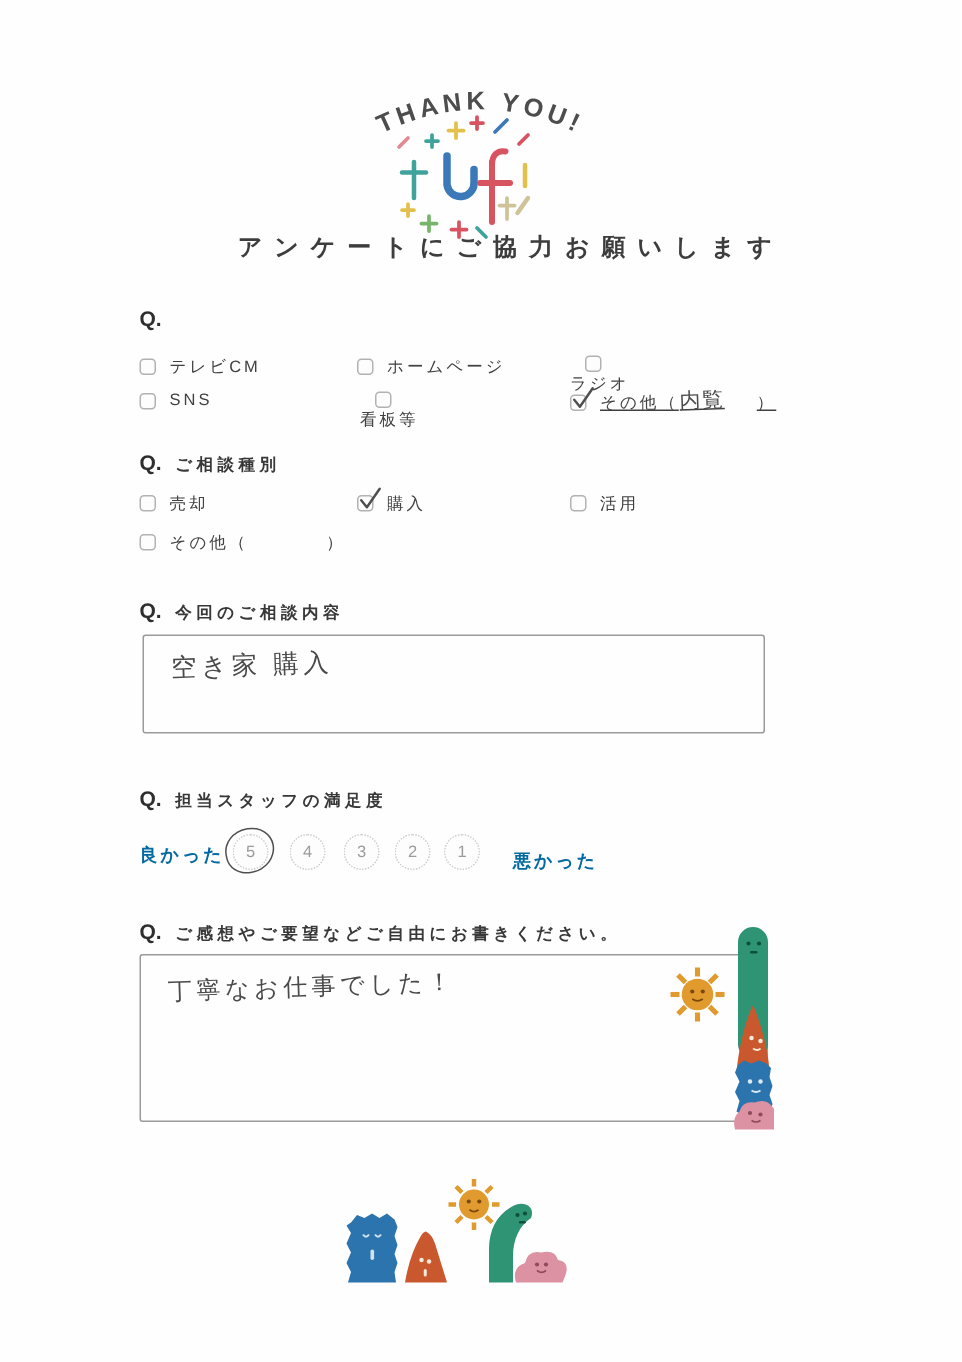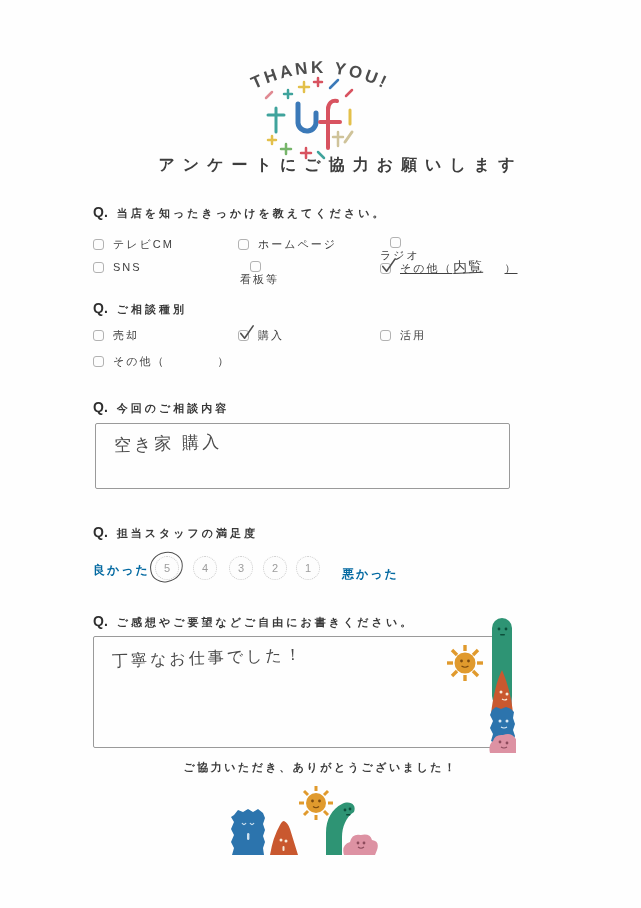--- a/index.html
+++ b/index.html
@@ -93,21 +93,20 @@
       <path d="M80,58 V72" stroke="#cfc39a" stroke-width="2.5"></path>
       <path d="M75,63 H85" stroke="#cfc39a" stroke-width="2.5"></path>
       <path d="M8,24 L14,18" stroke="#e08a93" stroke-width="2.5"></path>
     </g>
   </svg>
 
   <div class="title">アンケートにご協力お願いします</div>
 
   <div class="q-header" style="left:93px; top:204px;">
     <span class="q-prefix">Q.</span>
-    <span class="q-label">当店を知ったきっかけを教えてください。</span>
   </div>
 
   <div class="opt" style="left:93px; top:237px;">
     <span class="cb">
       
     </span>
     <span>テレビCM</span>
   </div>
   <div class="opt" style="left:238px; top:237px;">
     <span class="cb">
@@ -243,21 +242,20 @@
     </g>
 
     <g>
       <path d="M44,137 q-2,-8 3,-12 q2,-7 10,-6 q8,-3 12,3 q5,5 1,15 Z" fill="#dd92a3"></path>
       <circle cx="54" cy="126" r="1.4" fill="#8d4b5c"></circle>
       <circle cx="61" cy="127" r="1.4" fill="#8d4b5c"></circle>
       <path d="M55,131 q3,2 6,0" stroke="#8d4b5c" stroke-width="1.1" fill="none"></path>
     </g>
   </svg>
 
-  <div class="footer-thanks">ご協力いただき、ありがとうございました！</div>
 
   <svg class="abs" style="left:228px; top:785px;" width="150" height="74" viewBox="0 0 150 74">
 
     <g>
       <polygon fill="#2c74ad" points="6,30 10,25 15,27 20,24 25,27 30,24 35,28 37,33 35,39 37,45 35,51 37,57 35,63 36,70 4,70 6,63 3,57 6,50 3,44 6,37 3,32"></polygon>
       <path d="M14,38 q2,3 4,0" stroke="#cfe2f0" stroke-width="1.3" fill="none"></path>
       <path d="M22,38 q2,3 4,0" stroke="#cfe2f0" stroke-width="1.3" fill="none"></path>
       <rect x="19" y="48" width="2.4" height="7" rx="1.2" fill="#cfe2f0"></rect>
     </g>
 

